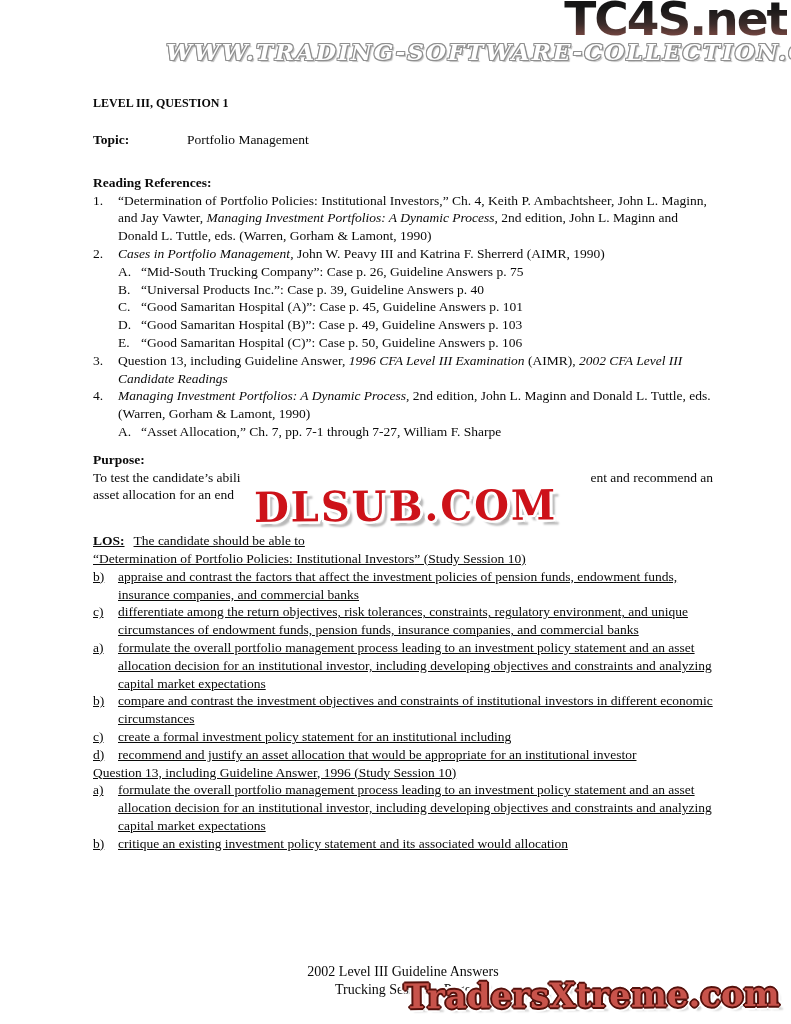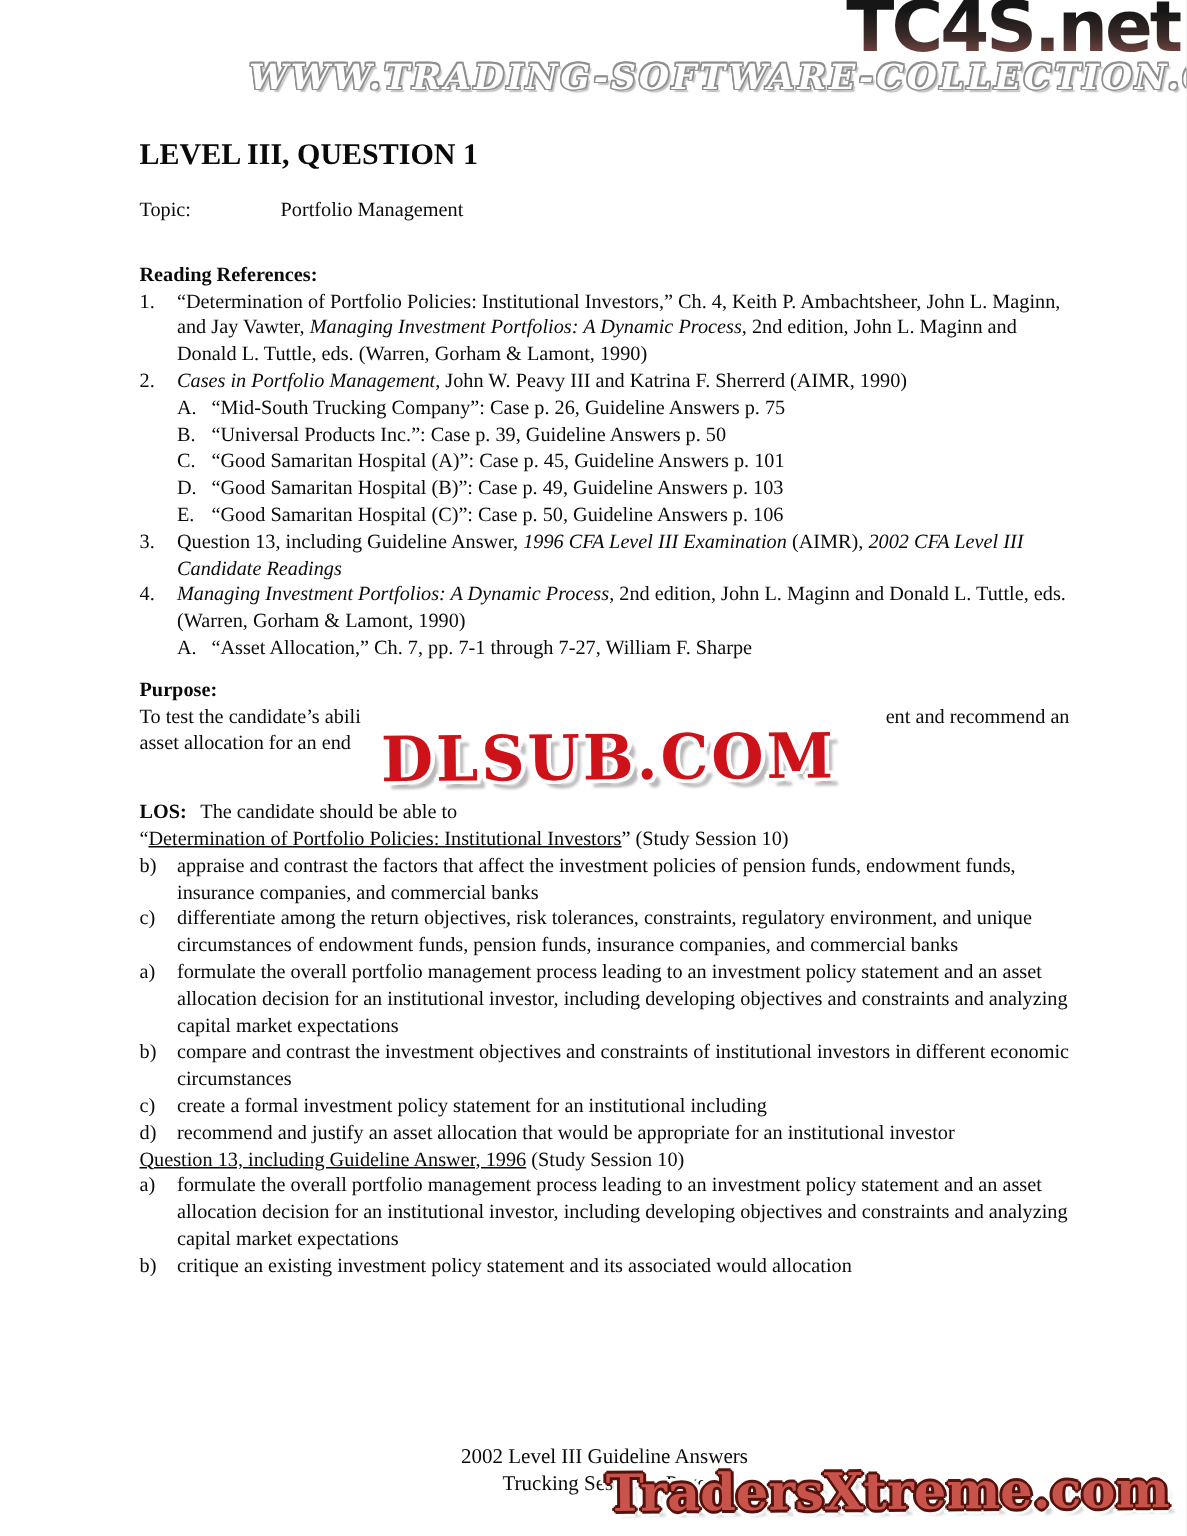--- a/index.html
+++ b/index.html
@@ -44,34 +44,34 @@
       -1px -1px 0 #56120d, 1px -1px 0 #56120d, -1px 1px 0 #56120d, 1px 1px 0 #56120d,
       0 -2px 0 #56120d, 0 2px 0 #56120d, -2px 0 0 #56120d, 2px 0 0 #56120d,
       -4px 0 0 #ffffff, 4px 0 0 #ffffff, 0 -4px 0 #ffffff, 0 4px 1px #ffffff,
       -3px -3px 0 #ffffff, 3px -3px 0 #ffffff, -3px 3px 0 #ffffff, 4px 4px 2px #cfcfcf;
   }
   
   .content {
     position:absolute; left:93px; top:0; width:620px; z-index:1;
     font-size:13.5px; line-height:17.8px;
   }
-  .doc-title { margin-top:93px; font-size:20px; line-height:21px; font-weight:bold; }
+  .doc-title { margin-top:93px; font-size:12px; line-height:21px; font-weight:bold; }
   .meta { margin-top:17px; }
   .meta-row { display:flex; }
-  .meta-label { width:94px; flex:none; font-weight:normal; }
+  .meta-label { width:94px; flex:none; font-weight:bold; }
   .section-reading { margin-top:25px; }
   .section-heading { font-weight:bold; }
   .li { display:flex; }
   .li-num { width:25px; flex:none; }
   .li-body { flex:1; }
   .sub { display:flex; }
   .sub-letter { width:23px; flex:none; }
   .section-purpose { margin-top:10px; }
   .purpose-line1 { display:flex; justify-content:space-between; }
-  .section-los { margin-top:28px; }
+  .section-los { margin-top:28px;text-decoration:underline; }
   .los-intro { margin-left:9px; }
   .seg-i { font-style:italic; }
   .seg-u { text-decoration:underline; }
   .seg-b { font-weight:bold; }
   .footer {
     position:absolute; left:93px; top:963px; width:620px; z-index:1;
     text-align:center; font-size:14px; line-height:17.8px;
   }
 </style>
 </head>
@@ -106,21 +106,21 @@
       <div class="li">
         <span class="li-num">2.</span>
         <span class="li-body">
           <span><span class="seg-i">Cases in Portfolio Management</span><span>, John W. Peavy III and Katrina F. Sherrerd (AIMR, 1990)</span></span>
           <span class="sub">
             <span class="sub-letter">A.</span>
             <span>“Mid-South Trucking Company”: Case p. 26, Guideline Answers p. 75</span>
           </span>
           <span class="sub">
             <span class="sub-letter">B.</span>
-            <span>“Universal Products Inc.”: Case p. 39, Guideline Answers p. 50</span>
+            <span>“Universal Products Inc.”: Case p. 39, Guideline Answers p. 40</span>
           </span>
           <span class="sub">
             <span class="sub-letter">C.</span>
             <span>“Good Samaritan Hospital (A)”: Case p. 45, Guideline Answers p. 101</span>
           </span>
           <span class="sub">
             <span class="sub-letter">D.</span>
             <span>“Good Samaritan Hospital (B)”: Case p. 49, Guideline Answers p. 103</span>
           </span>
           <span class="sub">

